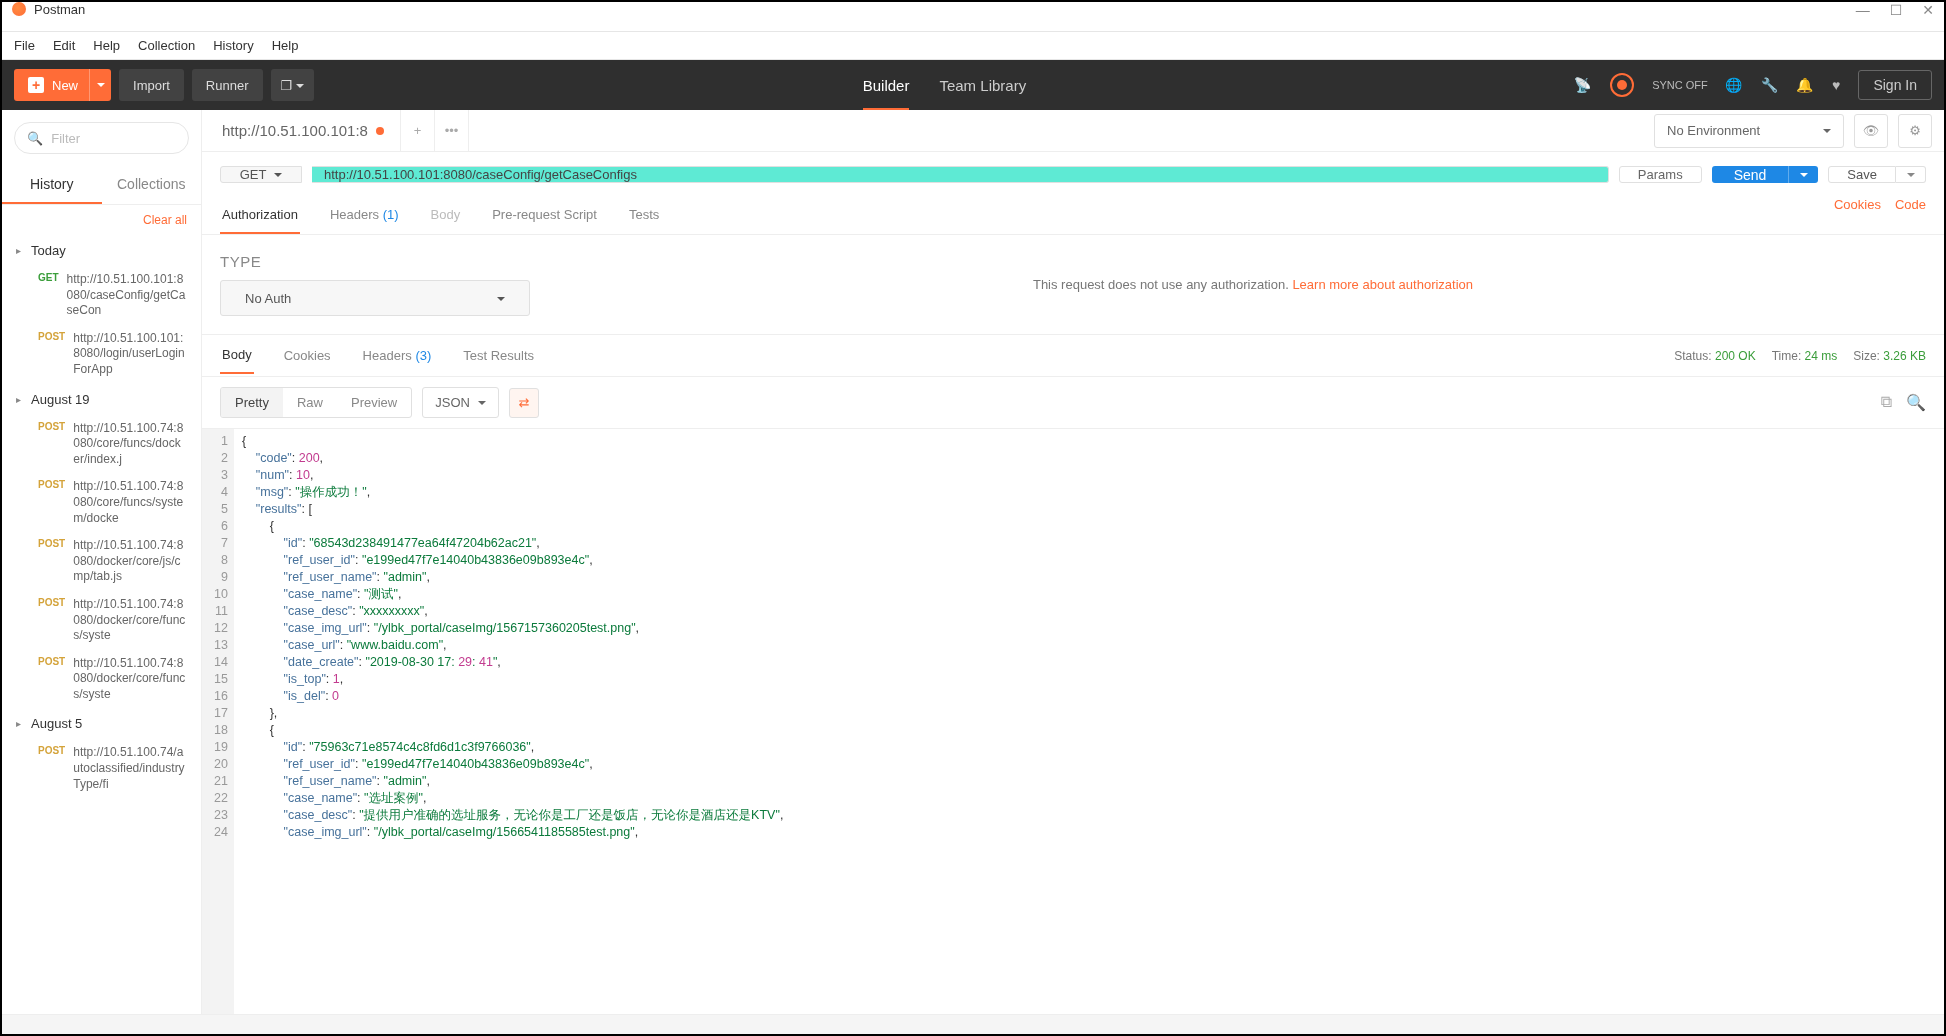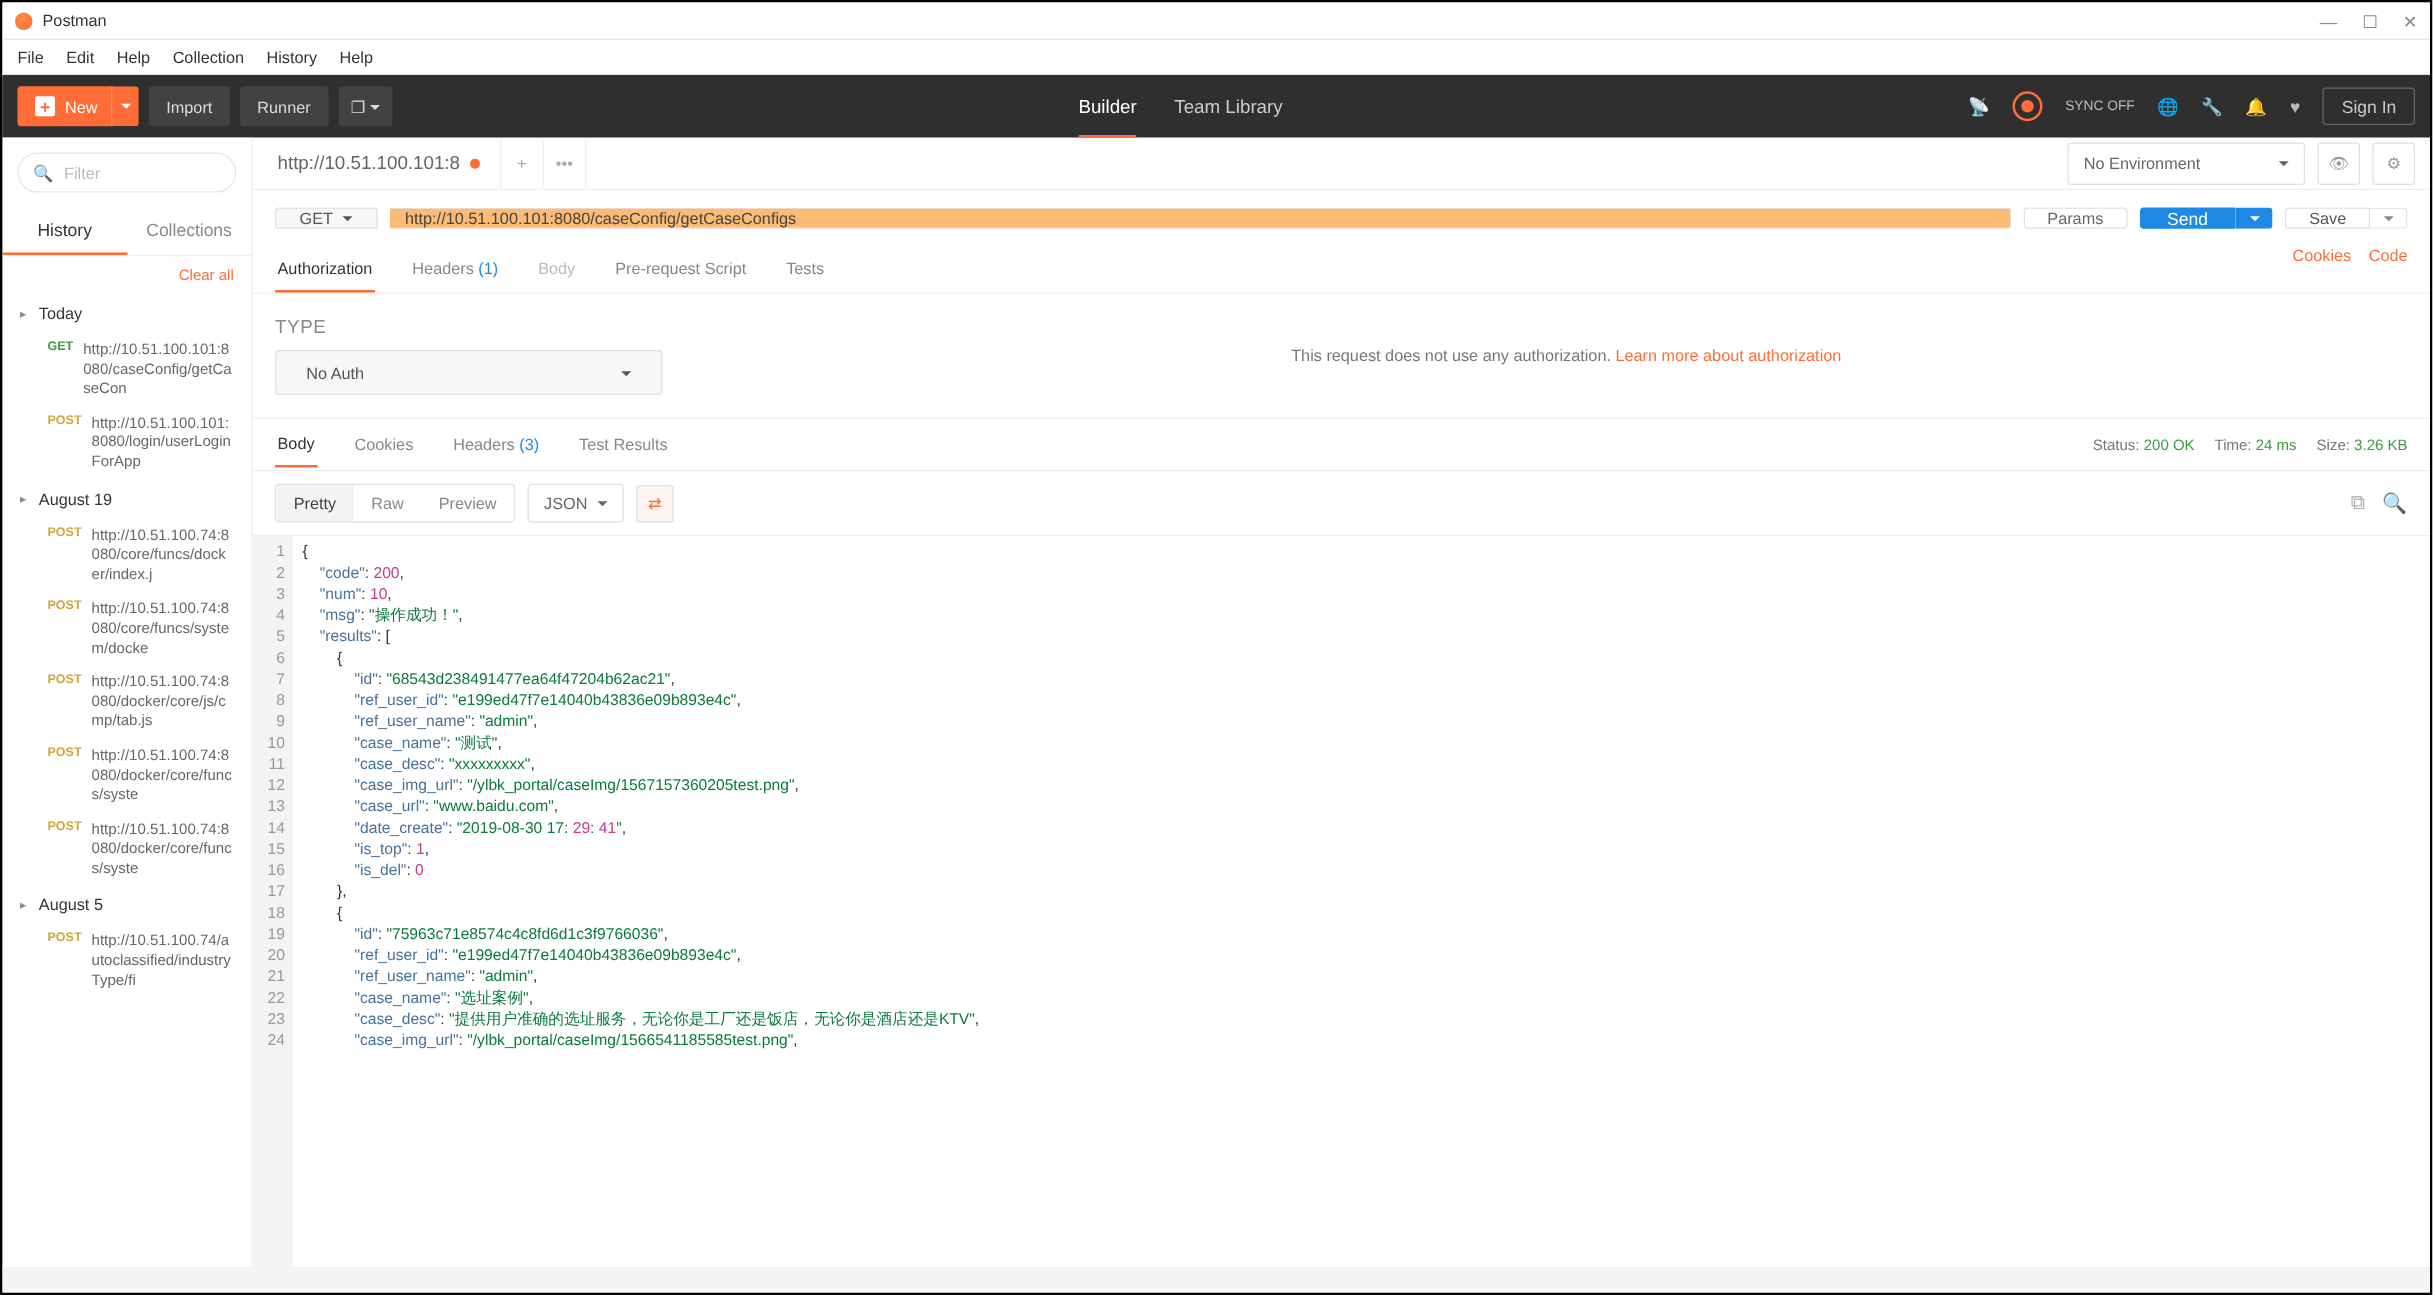--- a/index.html
+++ b/index.html
@@ -1,18 +1,18 @@
 <!DOCTYPE html>
 <html><head>
 <meta charset="utf-8">
 <style>
 * { box-sizing: border-box; margin: 0; padding: 0; font-family: "Helvetica Neue", Helvetica, Arial, sans-serif; }
 body { background: #fff; font-size: 13px; color: #555; overflow: hidden; }
 .app { display: flex; flex-direction: column; height: 100vh; border: 2px solid #000; }
-.titlebar { display: flex; align-items: center; height: 30px; padding: 0 10px; background: #fff; border-bottom: 1px solid #e6e6e6; }
+.titlebar { display: flex; align-items: flex-start; height: 30px; padding: 0 10px; background: #fff; border-bottom: 1px solid #e6e6e6; }
 .titlebar .logo { width: 14px; height: 14px; border-radius: 50%; background: radial-gradient(circle at 40% 40%, #ff8c42, #ff6c37); margin-right: 8px; }
 .titlebar .title { font-size: 13px; color: #333; flex: 1; }
 .titlebar .wc { display: flex; gap: 20px; color: #888; font-size: 14px; }
 .menubar { display: flex; align-items: center; height: 28px; padding: 0 12px; gap: 18px; background: #fff; border-bottom: 1px solid #e6e6e6; font-size: 13px; color: #333; }
 .toolbar { display: flex; align-items: center; height: 50px; background: #2f2f2f; padding: 0 12px; }
 .btn { display: inline-flex; align-items: center; justify-content: center; height: 32px; padding: 0 14px; border-radius: 3px; font-size: 13px; cursor: pointer; }
 .btn-orange { background: #ff6c37; color: #fff; }
 .btn-orange .plus { background:#fff; color:#ff6c37; width:16px; height:16px; border-radius:2px; display:flex; align-items:center; justify-content:center; margin-right:8px; font-weight:bold; font-size:14px; }
 .btn-dark { background: #424242; color: #ddd; margin-left: 8px; }
 .new-drop { width:22px; background:#ff6c37; border-left:1px solid rgba(255,255,255,.3); color:#fff; display:flex; align-items:center; justify-content:center; height:32px; border-radius:0 3px 3px 0; margin-left:-3px; }
@@ -38,21 +38,21 @@
 .main { flex:1; display:flex; flex-direction:column; overflow:hidden; }
 .tabrow { display:flex; align-items:center; height:42px; border-bottom:1px solid #eee; padding-left:4px; }
 .tab { display:flex; align-items:center; height:42px; padding:0 16px; border-right:1px solid #eee; gap:8px; font-size:15px; color:#666; }
 .dirty { width:8px; height:8px; border-radius:50%; background:#ff6c37; }
 .tabplus, .tabmore { width:34px; display:flex; align-items:center; justify-content:center; color:#aaa; height:42px; border-right:1px solid #eee; }
 .env { margin-left:auto; display:flex; align-items:center; gap:10px; padding-right:12px; }
 .env-select { border:1px solid #e0e0e0; height:34px; width:190px; display:flex; align-items:center; justify-content:space-between; padding:0 12px; color:#666; border-radius:3px; }
 .env-icon { width:34px; height:34px; border:1px solid #e0e0e0; display:flex; align-items:center; justify-content:center; border-radius:3px; color:#999; }
 .reqbar { display:flex; padding:14px 18px; gap:10px; align-items:stretch; }
 .method { border:1px solid #e0e0e0; background:#f7f7f7; width:82px; display:flex; align-items:center; justify-content:center; gap:8px; border-radius:3px 0 0 3px; color:#555; }
-.urlbox { flex:1; border:1px solid #e0e0e0; border-left:none; background:#fdba74; display:flex; align-items:center; padding:0 12px; color:#444; border-radius:0 3px 3px 0; }
+.urlbox { flex:1; border:1px solid #e0e0e0; border-left:none; background:#5eead4; display:flex; align-items:center; padding:0 12px; color:#444; border-radius:0 3px 3px 0; }
 .params { border:1px solid #e0e0e0; padding:0 18px; display:flex; align-items:center; border-radius:3px; color:#666; }
 .send { background:#1e88e5; color:#fff; display:flex; align-items:center; padding:0 22px; border-radius:3px 0 0 3px; font-size:14px; }
 .send-drop { background:#1e88e5; border-left:1px solid rgba(255,255,255,.3); width:30px; display:flex; align-items:center; justify-content:center; color:#fff; border-radius:0 3px 3px 0; }
 .save { border:1px solid #e0e0e0; padding:0 18px; display:flex; align-items:center; border-radius:3px 0 0 3px; color:#555; }
 .save-drop { border:1px solid #e0e0e0; border-left:none; width:30px; display:flex; align-items:center; justify-content:center; border-radius:0 3px 3px 0; color:#888; }
 .reqtabs { display:flex; padding:0 18px; border-bottom:1px solid #eee; gap:28px; font-size:13px; position:relative; }
 .reqtab { padding:10px 2px; color:#888; }
 .reqtab.active { color:#333; border-bottom:2px solid #ff6c37; }
 .reqtab .cnt { color:#1e88e5; }
 .reqtab.disabled { color:#bbb; }

